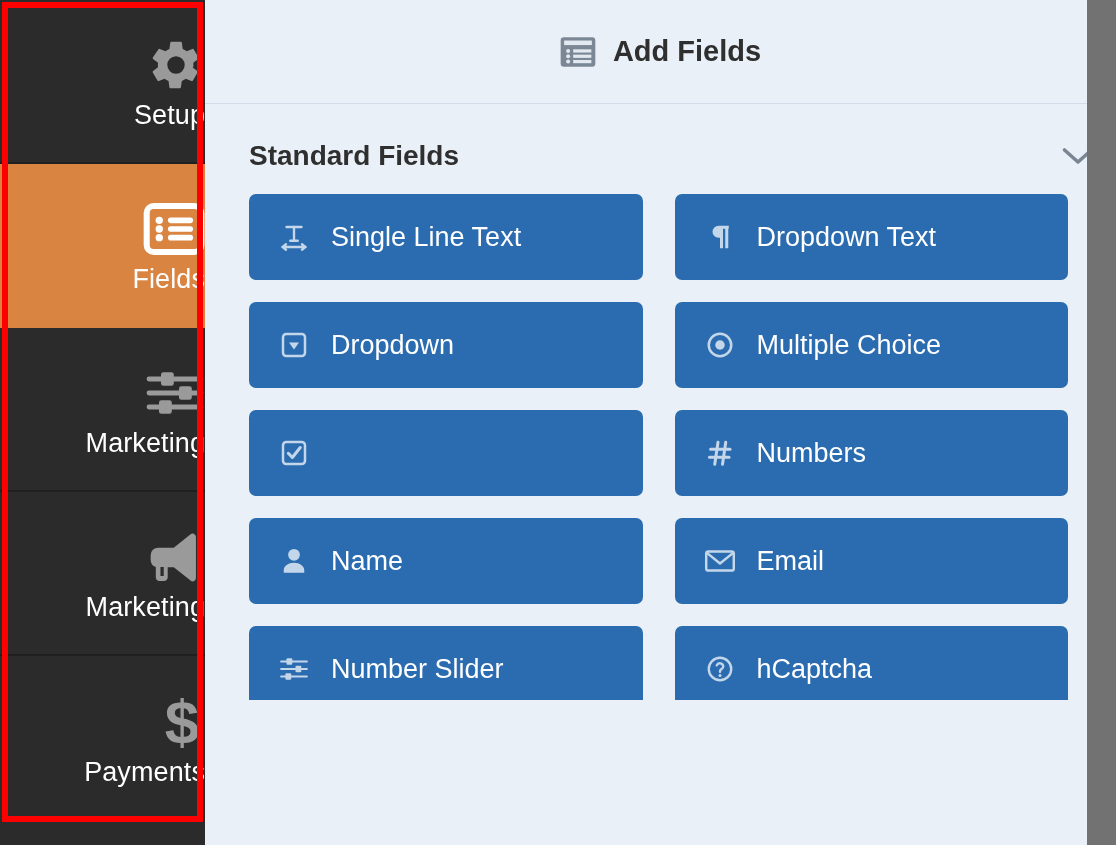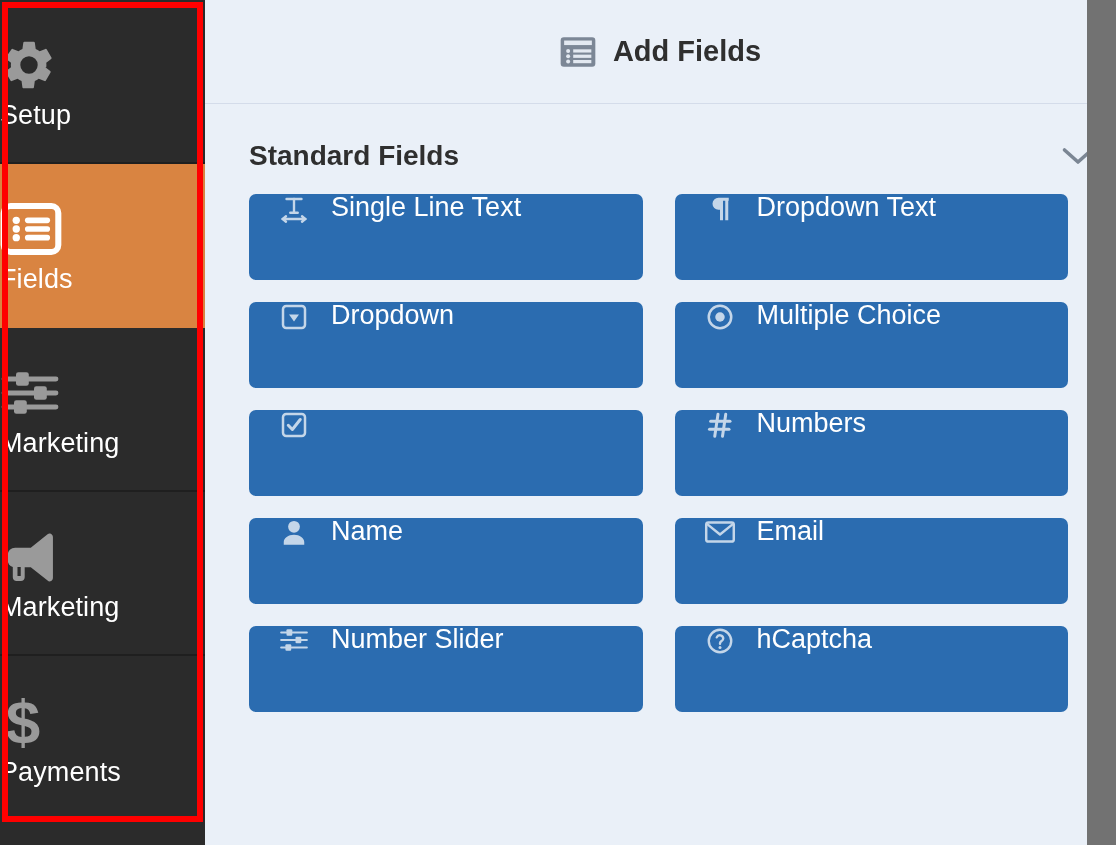--- a/index.html
+++ b/index.html
@@ -30,21 +30,21 @@
     flex-direction: column;
     position: relative;
     z-index: 1;
   }
 
   .side-item {
     height: 164px;
     flex: 0 0 164px;
     display: flex;
     flex-direction: column;
-    align-items: flex-start;
+    align-items: flex-end;
     justify-content: center;
     color: #ffffff;
     border-bottom: 2px solid #1f1f1f;
     background: #2b2b2b;
     cursor: pointer;
     user-select: none;
   }
   .side-item.active {
     background: #d98441;
     border-bottom-color: #d98441;
@@ -60,21 +60,21 @@
   .side-label {
     font-size: 27px;
     line-height: 1;
     color: #ffffff;
     letter-spacing: .1px;
   }
 
   
   .panel {
     flex: 1 1 auto;
-    height: 845px;
+    height: 700px;
     background: #eaf0f8;
     display: flex;
     flex-direction: column;
     min-width: 0;
     position: relative;
   }
 
   .tabs {
     display: flex;
     height: 104px;
@@ -131,21 +131,21 @@
     grid-template-columns: 1fr 1fr;
     gap: 22px 32px;
     padding: 0 48px 0 44px;
   }
 
   .field-btn {
     height: 86px;
     background: #2b6cb0;
     border-radius: 7px;
     display: flex;
-    align-items: flex-start;
+    align-items: center;
     gap: 20px;
     padding: 0 28px;
     color: #ffffff;
     font-size: 27px;
     cursor: pointer;
     user-select: none;
     border: none;
     font-family: "Liberation Sans", sans-serif;
     text-align: left;
   }

